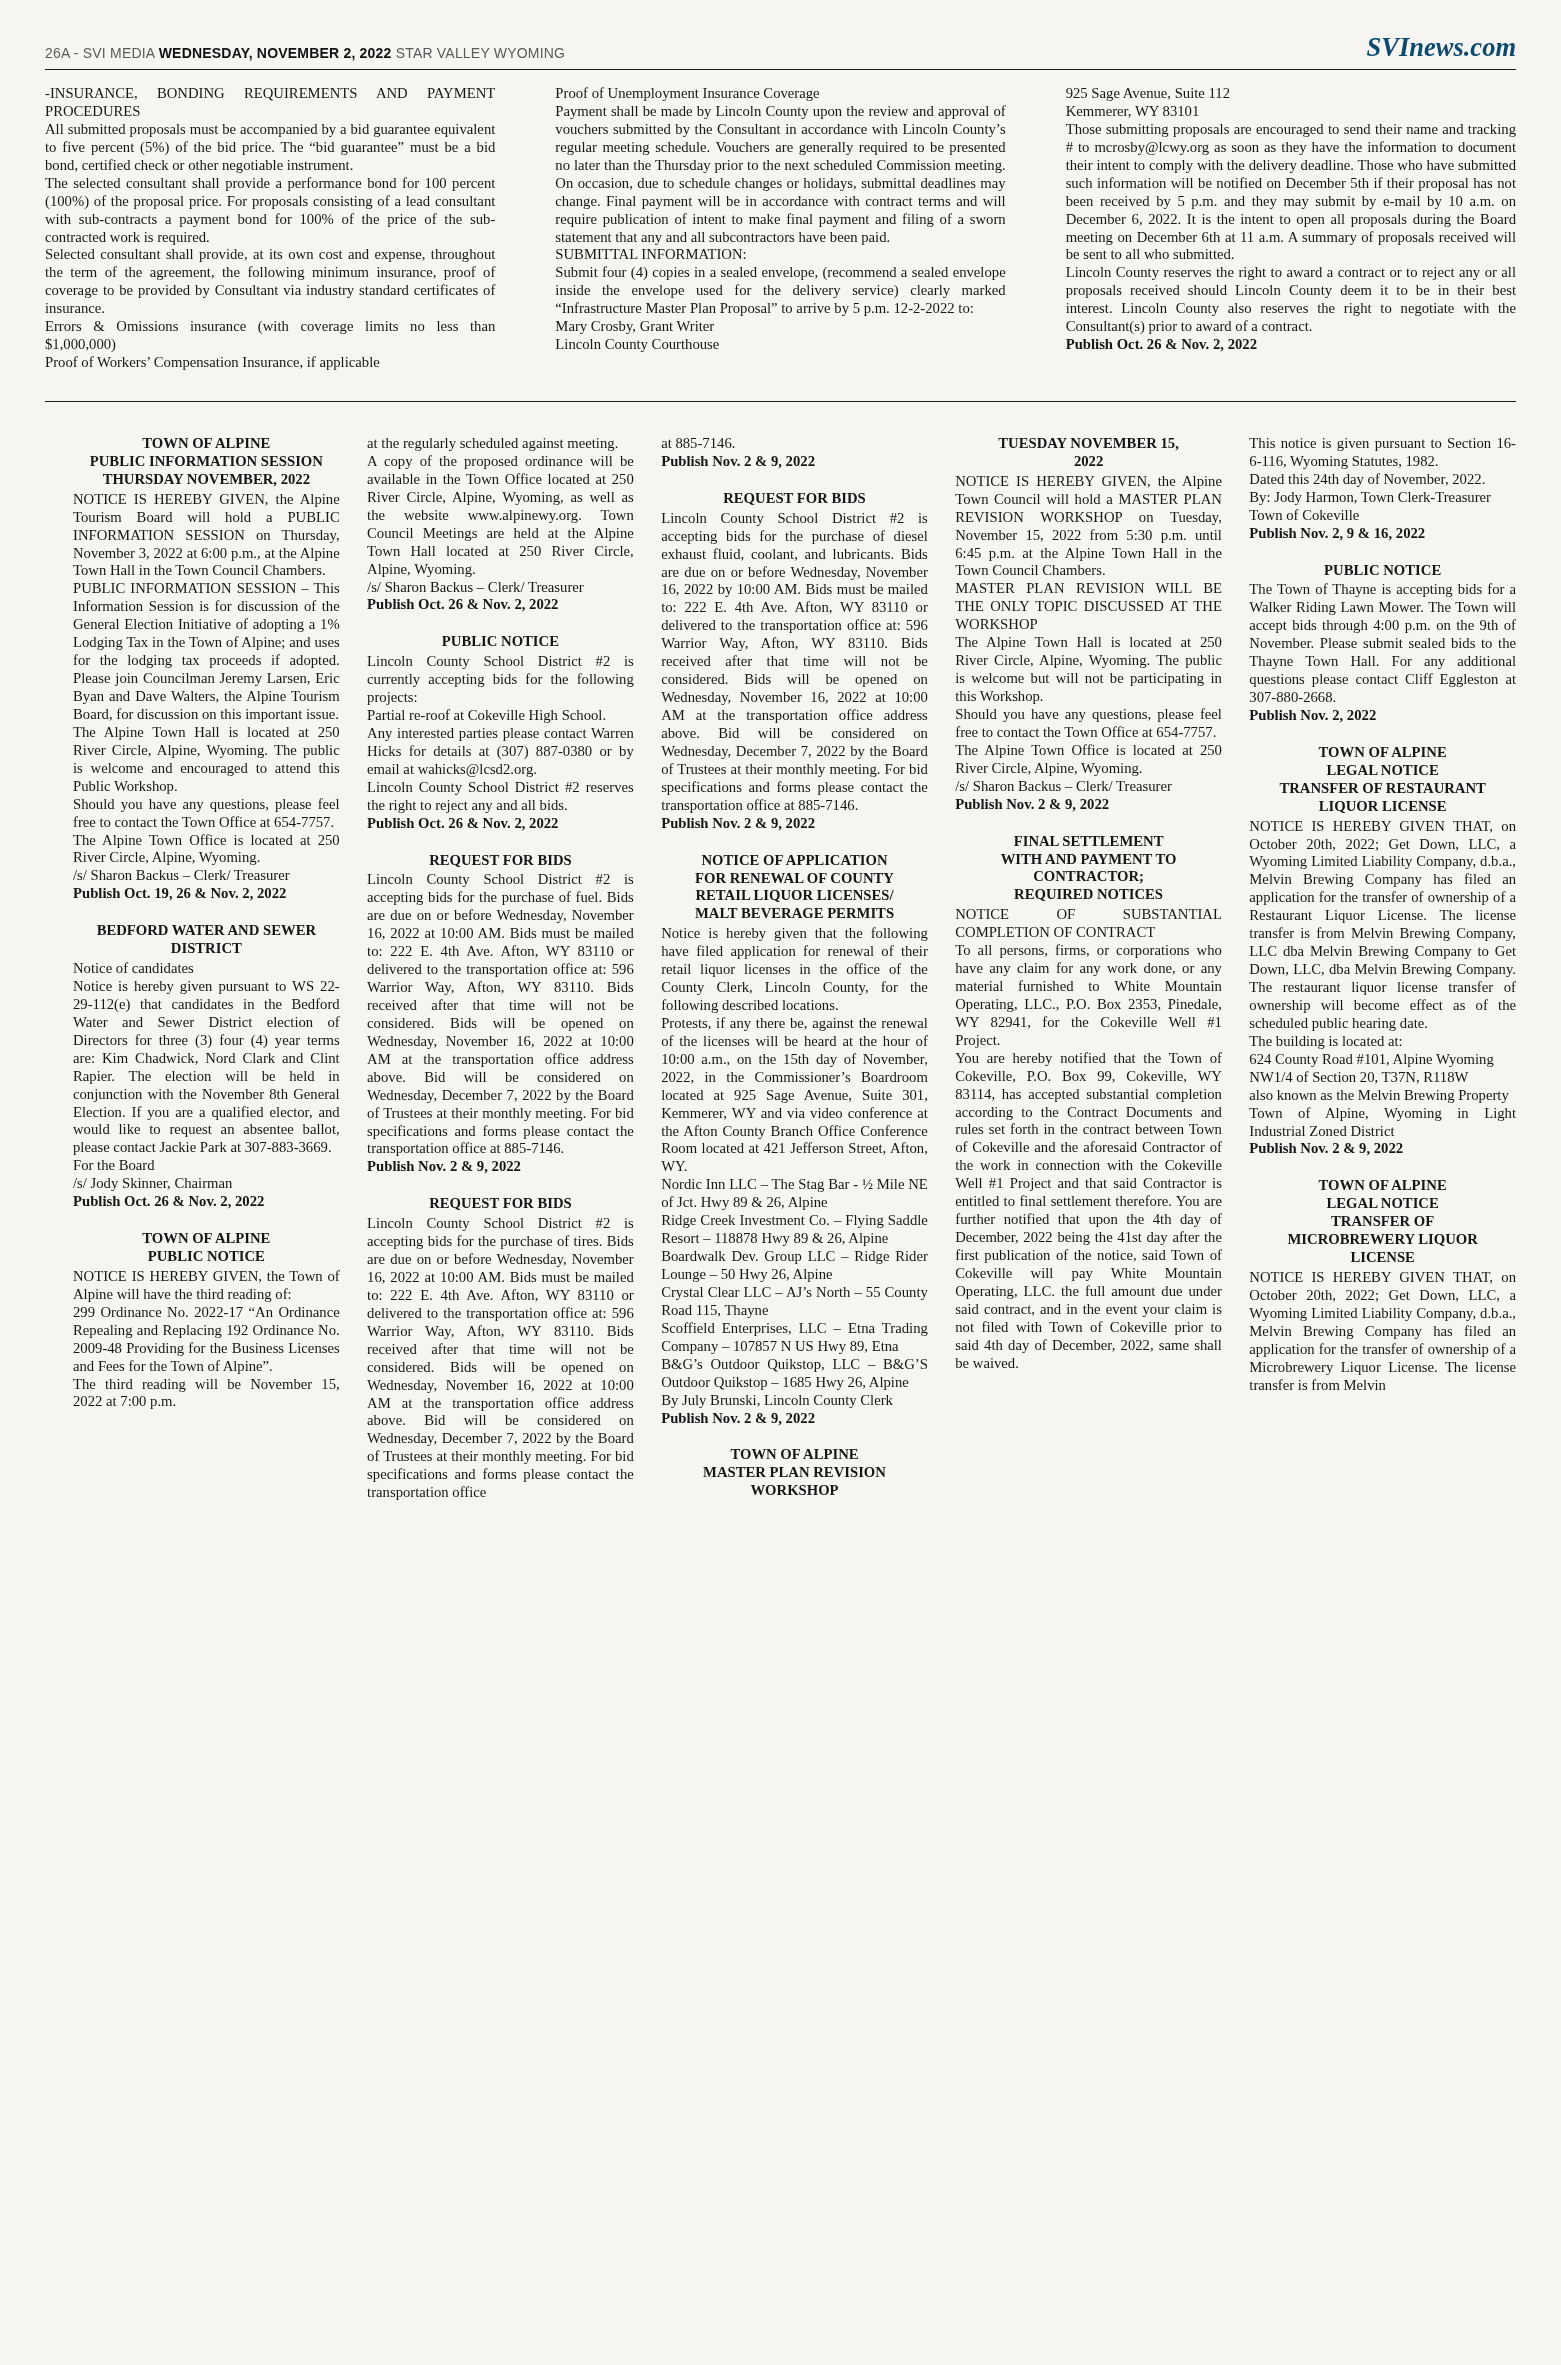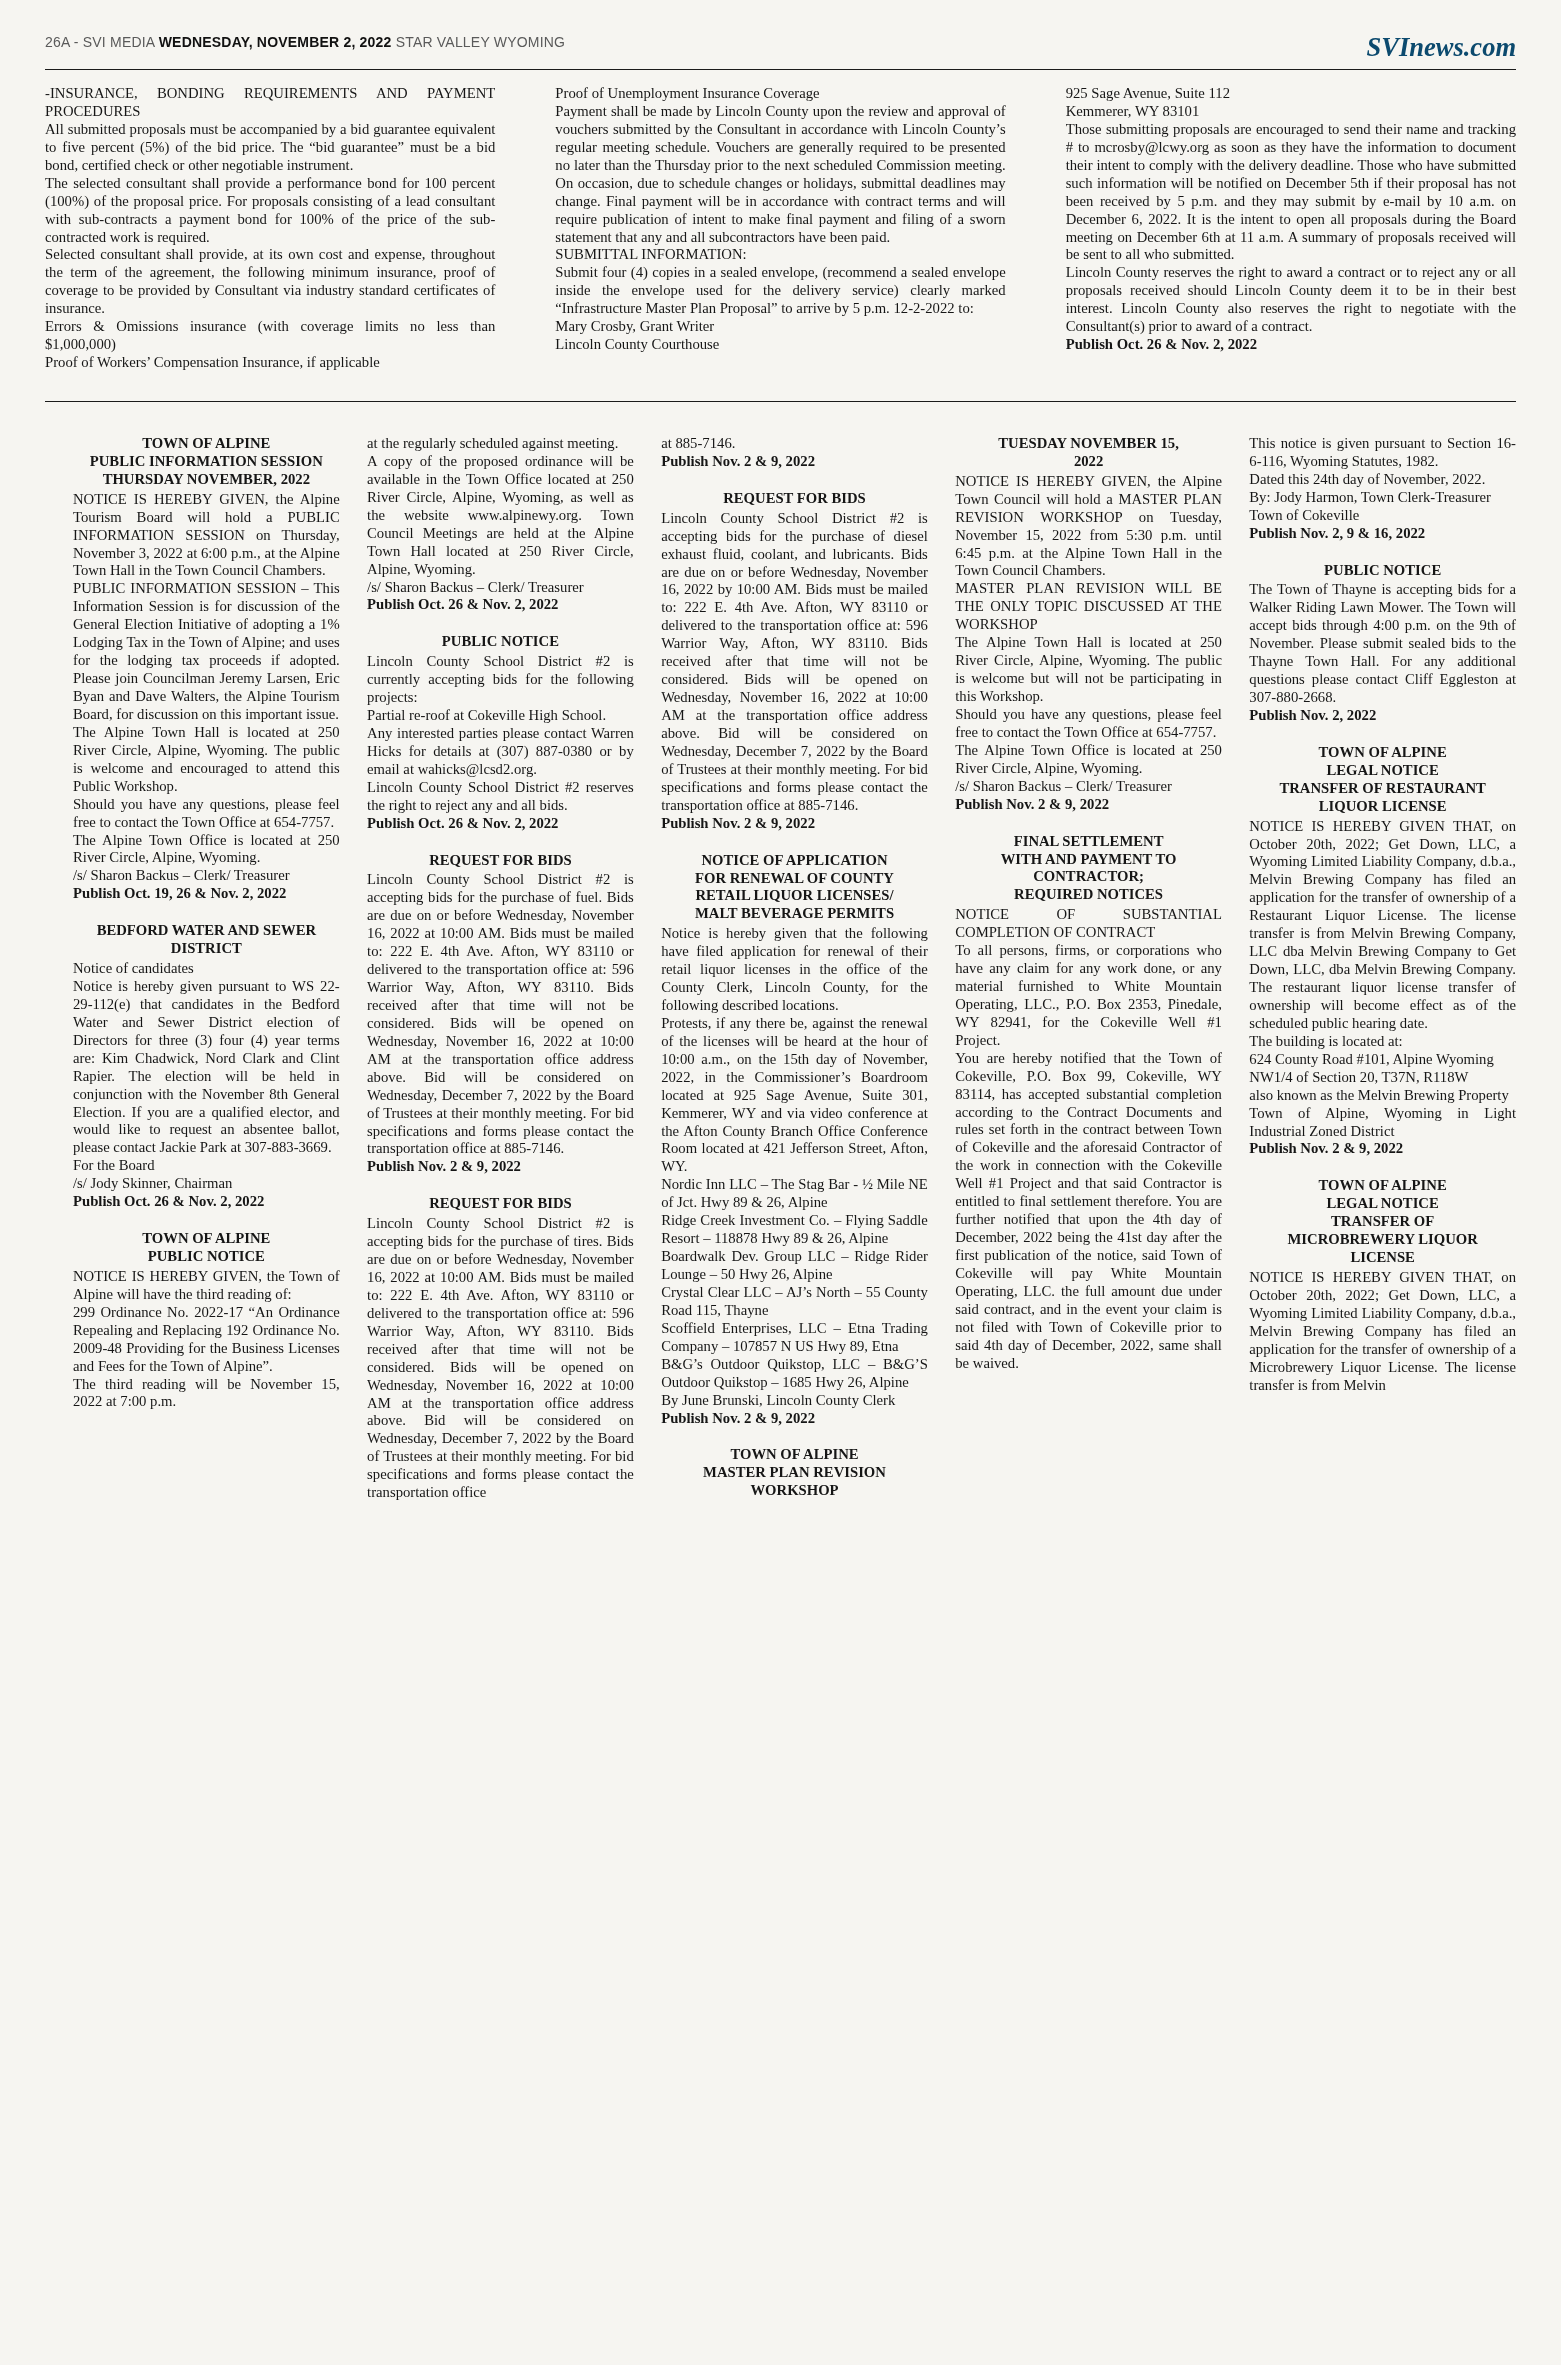--- a/index.html
+++ b/index.html
@@ -11,21 +11,21 @@
   .page {
     width: 1561px; height: 2413px;
     background: #f6f5f1;
     color: #151515;
     padding: 34px 45px 38px;
     box-sizing: border-box;
     overflow: hidden;
   }
   
   .header {
-    display: flex; justify-content: space-between; align-items: flex-start;
+    display: flex; justify-content: space-between; align-items: flex-end;
     border-bottom: 1.9px solid #1b1b1b;
     padding-bottom: 8.5px;
   }
   .header-left {
     font-family: "Liberation Sans", sans-serif;
     font-size: 14px; letter-spacing: 0.2px; color: #5a5a5a;
   }
   .header-left .hl-page { font-weight: normal; color: #5a5a5a; }
   .header-left .hl-date { font-weight: bold; color: #111; }
   .header-left .hl-region { font-weight: normal; color: #5a5a5a; }
@@ -145,21 +145,21 @@
 RETAIL LIQUOR LICENSES/
 MALT BEVERAGE PERMITS</p>
         <p class="para">Notice is hereby given that the following have filed application for renewal of their retail liquor licenses in the office of the County Clerk, Lincoln County, for the following described locations.</p>
         <p class="para">Protests, if any there be, against the renewal of the licenses will be heard at the hour of 10:00 a.m., on the 15th day of November, 2022, in the Commissioner’s Boardroom located at 925 Sage Avenue, Suite 301, Kemmerer, WY and via video conference at the Afton County Branch Office Conference Room located at 421 Jefferson Street, Afton, WY.</p>
         <p class="para">Nordic Inn LLC –  The Stag Bar - ½ Mile NE of Jct. Hwy 89 &amp; 26, Alpine</p>
         <p class="para">Ridge Creek Investment Co. – Flying Saddle Resort – 118878 Hwy 89 &amp; 26, Alpine</p>
         <p class="para">Boardwalk Dev. Group LLC – Ridge Rider Lounge – 50 Hwy 26, Alpine</p>
         <p class="para">Crystal Clear LLC – AJ’s North – 55 County Road 115, Thayne</p>
         <p class="para">Scoffield Enterprises, LLC – Etna Trading Company – 107857 N US Hwy 89, Etna</p>
         <p class="para">B&amp;G’s Outdoor Quikstop, LLC – B&amp;G’S Outdoor Quikstop – 1685 Hwy 26, Alpine</p>
-        <p class="para">By June Brunski, Lincoln County Clerk</p>
+        <p class="para">By July Brunski, Lincoln County Clerk</p>
         <p class="publish">Publish Nov. 2 &amp; 9, 2022</p>
         <p class="heading">TOWN OF ALPINE
 MASTER PLAN REVISION
 WORKSHOP</p>
       </div>
       <div class="col">
         <p class="heading">TUESDAY NOVEMBER 15,
 2022</p>
         <p class="para">NOTICE IS HEREBY GIVEN, the Alpine Town Council will hold a MASTER PLAN REVISION WORKSHOP on Tuesday, November 15, 2022 from 5:30 p.m. until 6:45 p.m. at the Alpine Town Hall in the Town Council Chambers.</p>
         <p class="para">MASTER PLAN REVISION WILL BE THE ONLY TOPIC DISCUSSED AT THE WORKSHOP</p>

